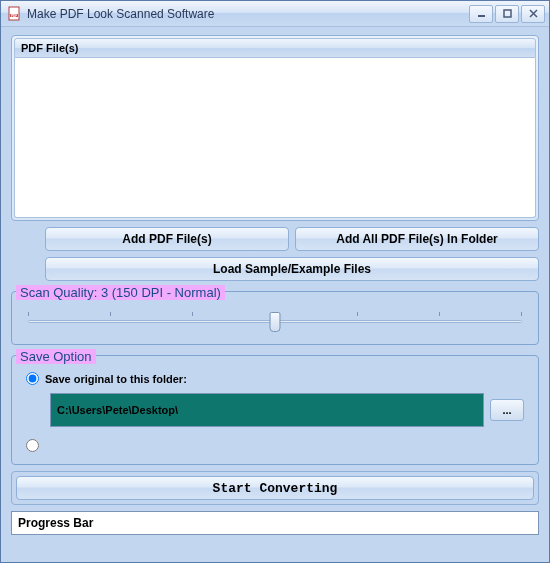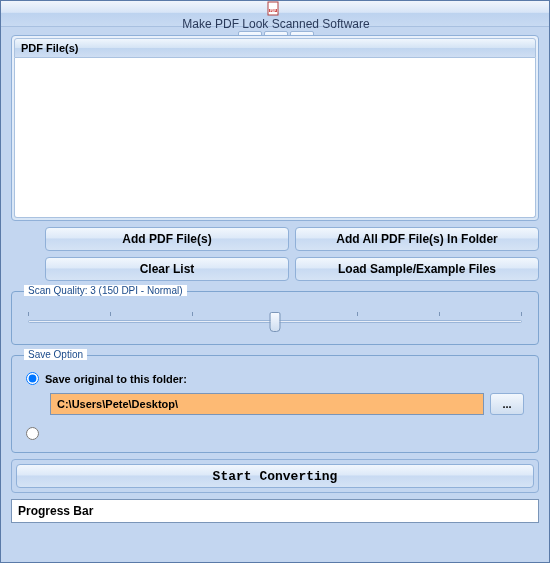--- a/index.html
+++ b/index.html
@@ -12,21 +12,20 @@
     display: flex; flex-direction: column;
     position: relative;
   }
   
   .titlebar {
     height: 26px;
     background: linear-gradient(to bottom, #f0f5fc 0%, #d8e5f7 45%, #bdd3ef 50%, #c8daf2 100%);
     border-bottom: 1px solid #a8c0e0;
     display: flex; align-items: center;
     padding: 0 4px 0 6px;
-    flex-direction: column;
   }
   .titlebar-icon {
     width: 16px; height: 16px; margin-right: 4px;
     display: flex; align-items: center; justify-content: center;
   }
   .titlebar-text {
     flex: 1; font-size: 12px; color: #2a3a5a; font-weight: normal;
   }
   .titlebar-btns { display: flex; gap: 2px; }
   .tb-btn {
@@ -95,25 +94,25 @@
   .groupbox {
     border: 1px solid #7fa5d0;
     border-radius: 4px;
     background: transparent;
     padding: 14px 10px 10px 10px;
     position: relative;
     margin-top: 4px;
   }
   .groupbox-title {
     position: absolute;
-    top: -7px; left: 12px;
-    background: #ffffff;
+    top: -7px; left: 4px;
+    background: #f0abfc;
     padding: 0 4px;
     color: #1a4a8a;
-    font-size: 10px;
+    font-size: 13px;
   }
   
   .slider-wrap {
     padding: 4px 6px 0 6px;
   }
   .slider-track {
     position: relative;
     height: 24px;
   }
   .slider-line {
@@ -154,23 +153,23 @@
   }
   .radio-row input { margin: 0; }
   
   .folder-row {
     display: flex; align-items: center;
     gap: 6px;
     padding: 6px 4px 10px 28px;
   }
   .folder-input {
     flex: 1;
-    height: 22px;
+    height: 34px;
     border: 1px solid #7a95b8;
-    background: #fdba74;
+    background: #0f766e;
     padding: 0 6px;
     font-family: inherit;
     font-size: 11px;
     font-weight: bold;
   }
   .browse-btn {
     width: 34px; height: 22px;
     background: linear-gradient(to bottom, #f2f7fd, #cfdef0);
     border: 1px solid #90b0d8;
     border-radius: 3px;
@@ -245,21 +244,20 @@
     <div class="panel file-panel">
       <div class="file-header">PDF File(s)</div>
       <div class="file-list"></div>
     </div>
 
     <div class="btn-row">
       <button class="btn">Add PDF File(s)</button>
       <button class="btn">Add All PDF File(s) In Folder</button>
     </div>
     <div class="btn-row">
-      <button class="btn">Clear List</button>
       <button class="btn">Load Sample/Example Files</button>
     </div>
 
     <div class="groupbox">
       <div class="groupbox-title">Scan Quality: 3 (150 DPI - Normal)</div>
       <div class="slider-wrap">
         <div class="slider-track">
           <div class="slider-ticks">
             <span></span>
               <span></span>

